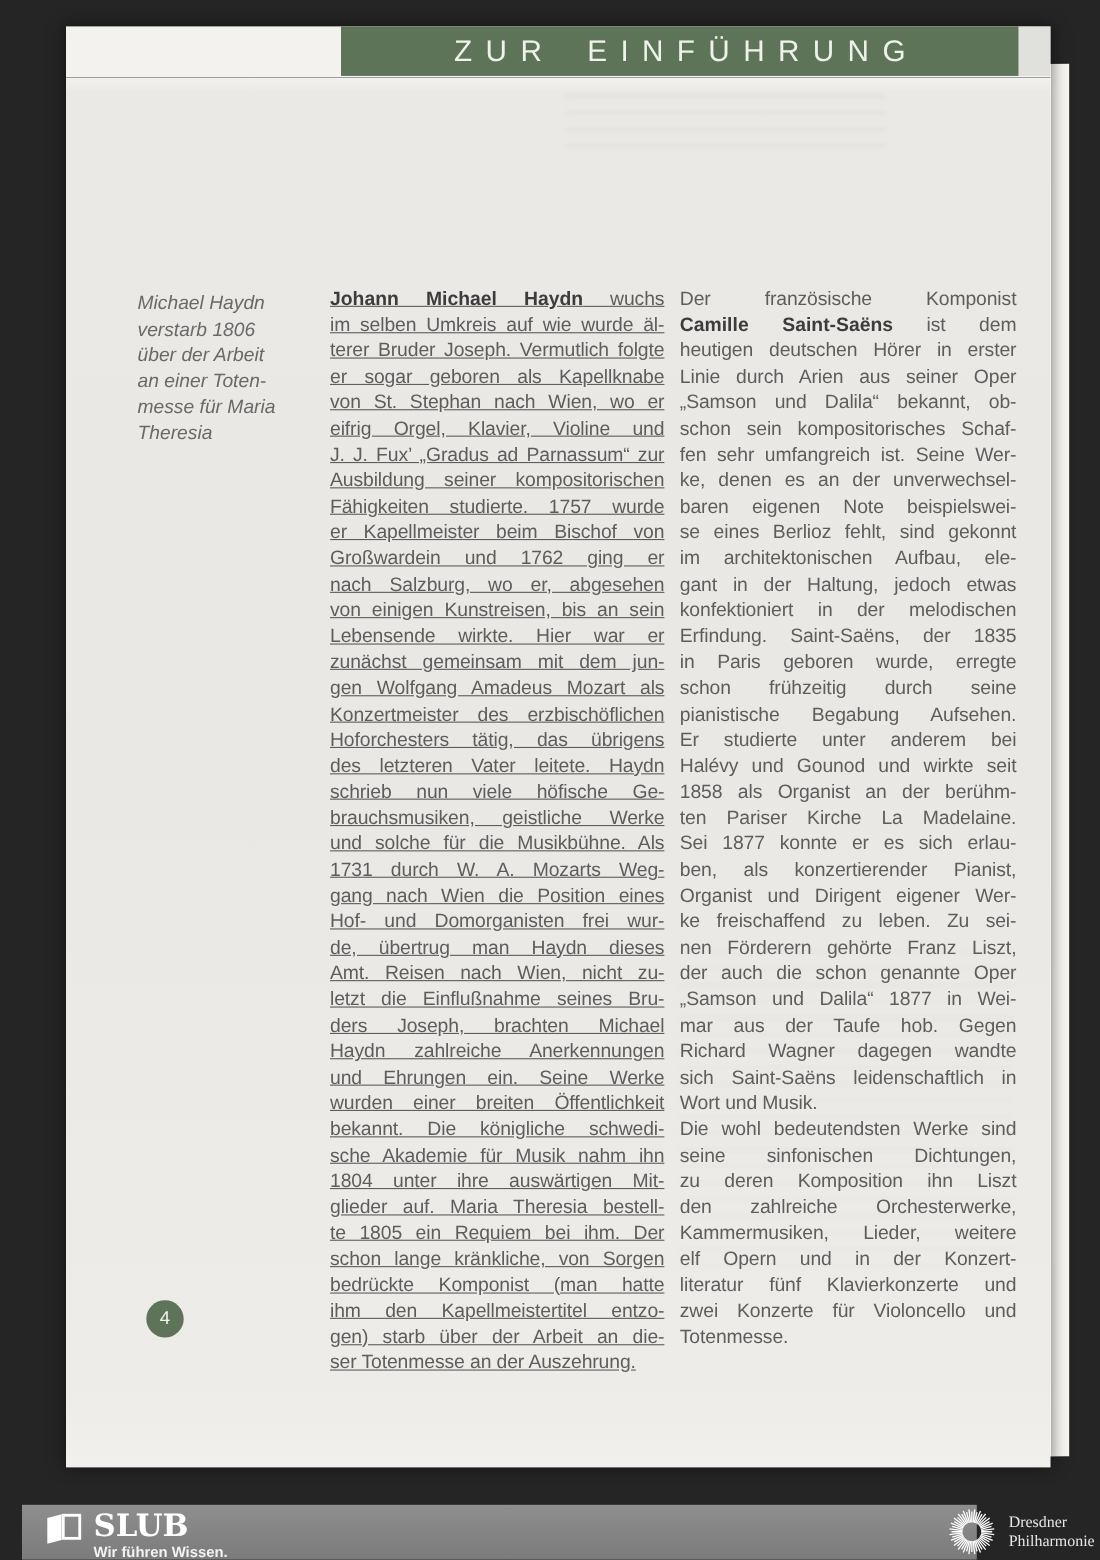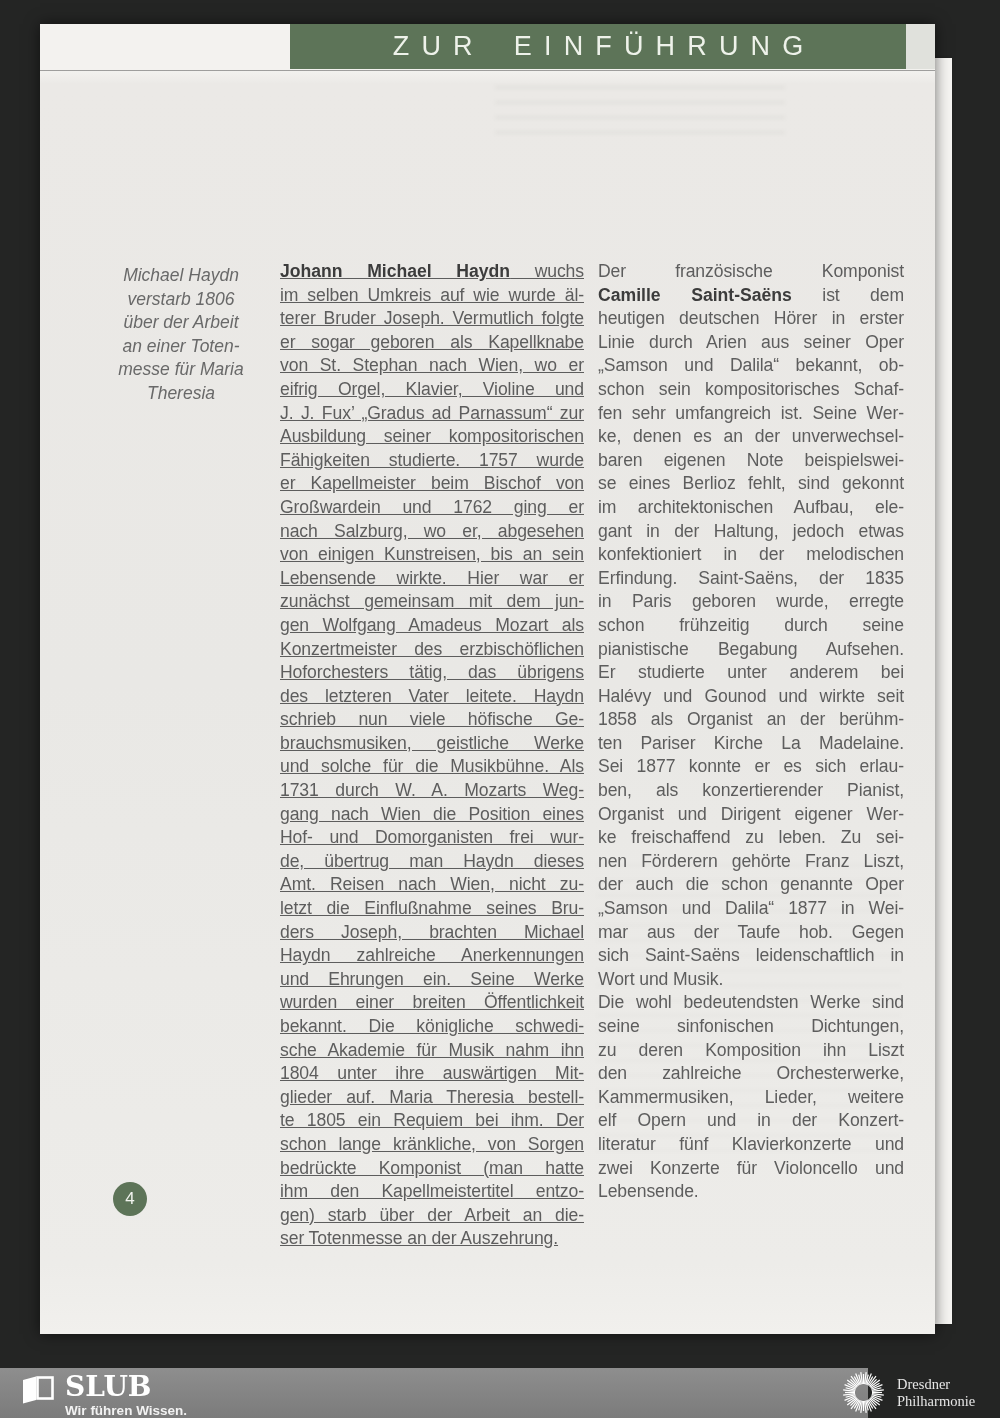--- a/index.html
+++ b/index.html
@@ -1,21 +1,21 @@
 <!DOCTYPE html>
 <html><head>
 <meta charset="utf-8">
 <style>
   html,body{margin:0;padding:0;}
   body{
     width:1000px;height:1418px;position:relative;overflow:hidden;
     background:#242524;
     font-family:"Liberation Sans",sans-serif;
   }
-  .stage{position:absolute;inset:0;}
+  .stage{position:absolute;inset:0;margin-left:20px;}
   
   .underpage{
     position:absolute;left:930px;top:58px;width:22px;height:1266px;
     background:#f6f5f2;
     box-shadow:-2px 0 3px rgba(0,0,0,.25);
     transform:skewY(-0.4deg);
   }
   
   .paper{
     position:absolute;left:40px;top:24px;width:895px;height:1310px;
@@ -44,23 +44,23 @@
   
   .ghost{
     position:absolute;pointer-events:none;
     background:repeating-linear-gradient(180deg,rgba(110,115,108,.5) 0 3px,transparent 3px 15px);
     filter:blur(2px);
   }
   .ghost-top{left:455px;top:62px;width:290px;height:56px;opacity:.16;}
   .ghost-mid{left:556px;top:840px;width:305px;height:290px;opacity:.055;}
   
   .margin-note{
-    position:absolute;left:55px;top:240px;width:172px;
+    position:absolute;left:65px;top:240px;width:172px;
     font-style:italic;font-size:17.5px;line-height:23.5px;
-    color:#696969;text-align:center;white-space:pre-line;
+    color:#696969;text-align:left;white-space:pre-line;
   }
   
   .col{
     position:absolute;top:236px;
     color:#5d5d5d;font-size:17.6px;letter-spacing:-.1px;
   }
   .col-0{left:240px;width:304px;text-decoration:underline;}
   .col-1{left:558px;width:306px;}
   .tl{
     line-height:23.6px;white-space:nowrap;overflow:visible;
@@ -185,31 +185,32 @@
         <div class="tl"><span>1858 als Organist an der berühm-</span></div>
         <div class="tl"><span>ten Pariser Kirche La Madelaine.</span></div>
         <div class="tl"><span>Sei 1877 konnte er es sich erlau-</span></div>
         <div class="tl"><span>ben, als konzertierender Pianist,</span></div>
         <div class="tl"><span>Organist und Dirigent eigener Wer-</span></div>
         <div class="tl"><span>ke freischaffend zu leben. Zu sei-</span></div>
         <div class="tl"><span>nen Förderern gehörte Franz Liszt,</span></div>
         <div class="tl"><span>der auch die schon genannte Oper</span></div>
         <div class="tl"><span>„Samson und Dalila“ 1877 in Wei-</span></div>
         <div class="tl"><span>mar aus der Taufe hob. Gegen</span></div>
+        <div class="tl"><span>Richard Wagner dagegen wandte</span></div>
         <div class="tl"><span>sich Saint-Saëns leidenschaftlich in</span></div>
         <div class="tl ragged"><span>Wort und Musik.</span></div>
         <div class="tl"><span>Die wohl bedeutendsten Werke sind</span></div>
         <div class="tl"><span>seine sinfonischen Dichtungen,</span></div>
         <div class="tl"><span>zu deren Komposition  ihn Liszt</span></div>
         <div class="tl"><span>den zahlreiche Orchesterwerke,</span></div>
         <div class="tl"><span>Kammermusiken, Lieder, weitere</span></div>
         <div class="tl"><span>elf Opern und in der Konzert-</span></div>
         <div class="tl"><span>literatur fünf Klavierkonzerte und</span></div>
         <div class="tl"><span>zwei Konzerte für Violoncello und</span></div>
-        <div class="tl ragged"><span>Lebensende.</span></div>
+        <div class="tl ragged"><span>Totenmesse.</span></div>
       </div>
 
     <div class="page-number">
       <span>4</span>
     </div>
   </div>
 
   <div class="footer">
     <div class="slub">
       <svg width="36" height="36" viewBox="0 0 36 36">

